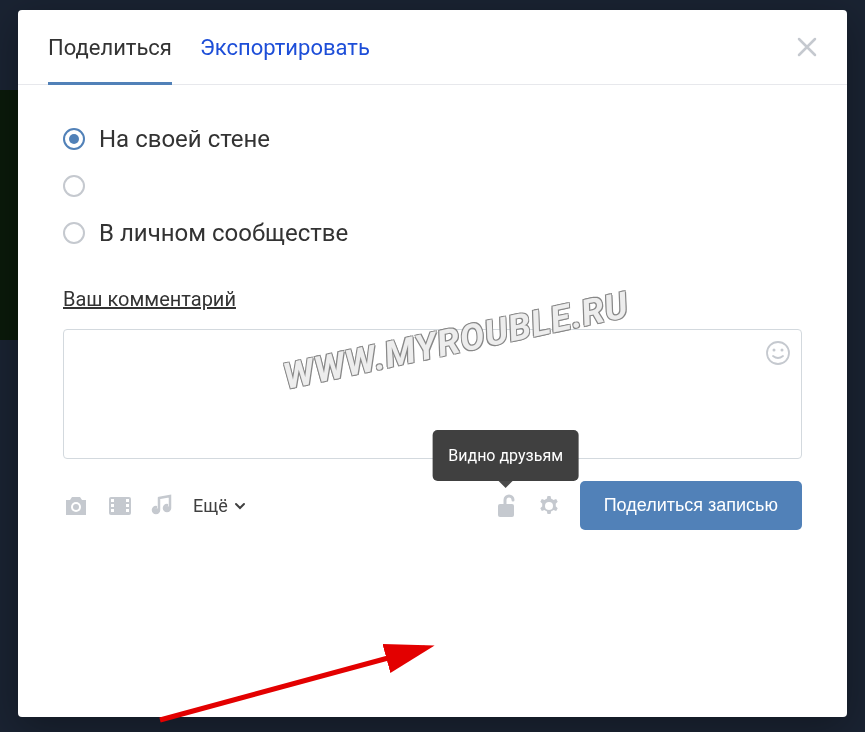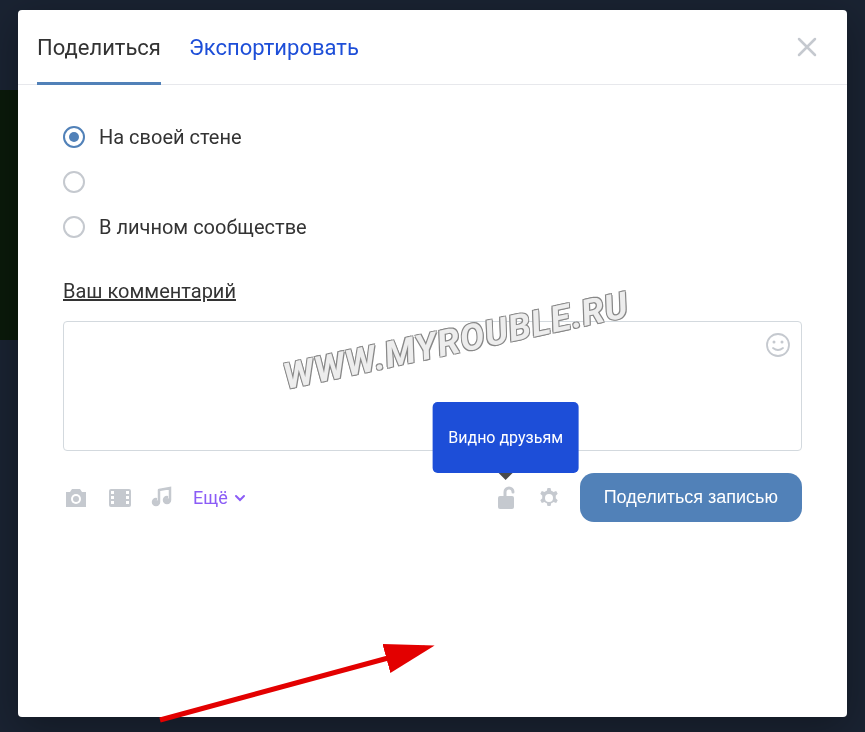--- a/index.html
+++ b/index.html
@@ -32,21 +32,21 @@
       bottom: 15px;
       background: #fff;
       border-radius: 4px;
       box-shadow: 0 10px 40px rgba(0,0,0,0.3);
       display: flex;
       flex-direction: column;
     }
     .modal-header {
       display: flex;
       align-items: center;
-      padding: 0 19px;
+      padding: 0 30px;
       border-bottom: 1px solid #e7e8ec;
       position: relative;
       height: 75px;
     }
     .tabs {
       display: flex;
       gap: 28px;
       height: 100%;
     }
     .tab {
@@ -108,21 +108,21 @@
       border-color: #5181b8;
     }
     .radio-item.selected .radio-circle::after {
       content: '';
       width: 10px;
       height: 10px;
       border-radius: 50%;
       background: #5181b8;
     }
     .radio-label {
-      font-size: 20px;
+      font-size: 24px;
       color: #333;
     }
     .comment-label {
       font-size: 20px;
       color: #333;
       margin-bottom: 18px;
       text-decoration: underline;
     }
     .comment-box {
       position: relative;
@@ -155,60 +155,60 @@
       gap: 18px;
     }
     .footer-icon {
       color: #c5c9cf;
       cursor: pointer;
       display: flex;
       align-items: center;
       justify-content: center;
     }
     .more-btn {
-      color: #8b5cf6;
+      color: #404040;
       font-size: 18px;
       cursor: pointer;
       display: flex;
       align-items: center;
       gap: 5px;
     }
     .footer-spacer {
       flex: 1;
     }
     .lock-wrap {
       position: relative;
     }
     .tooltip {
       position: absolute;
       bottom: 38px;
       left: 50%;
       transform: translateX(-50%);
-      background: #1d4ed8;
+      background: #404040;
       color: #fff;
       font-size: 16px;
-      padding: 26px 16px;
+      padding: 16px 16px;
       border-radius: 5px;
       white-space: nowrap;
     }
     .tooltip::after {
       content: '';
       position: absolute;
       top: 100%;
       left: 50%;
       transform: translateX(-50%);
       border: 7px solid transparent;
       border-top-color: #4a4a4a;
     }
     .share-btn {
       background: #5181b8;
       color: #fff;
       font-size: 18px;
       padding: 14px 24px;
-      border-radius: 14px;
+      border-radius: 5px;
       border: none;
       cursor: pointer;
     }
     .watermark {
       position: absolute;
       top: 320px;
       left: 280px;
       font-size: 36px;
       font-weight: bold;
       font-style: italic;

